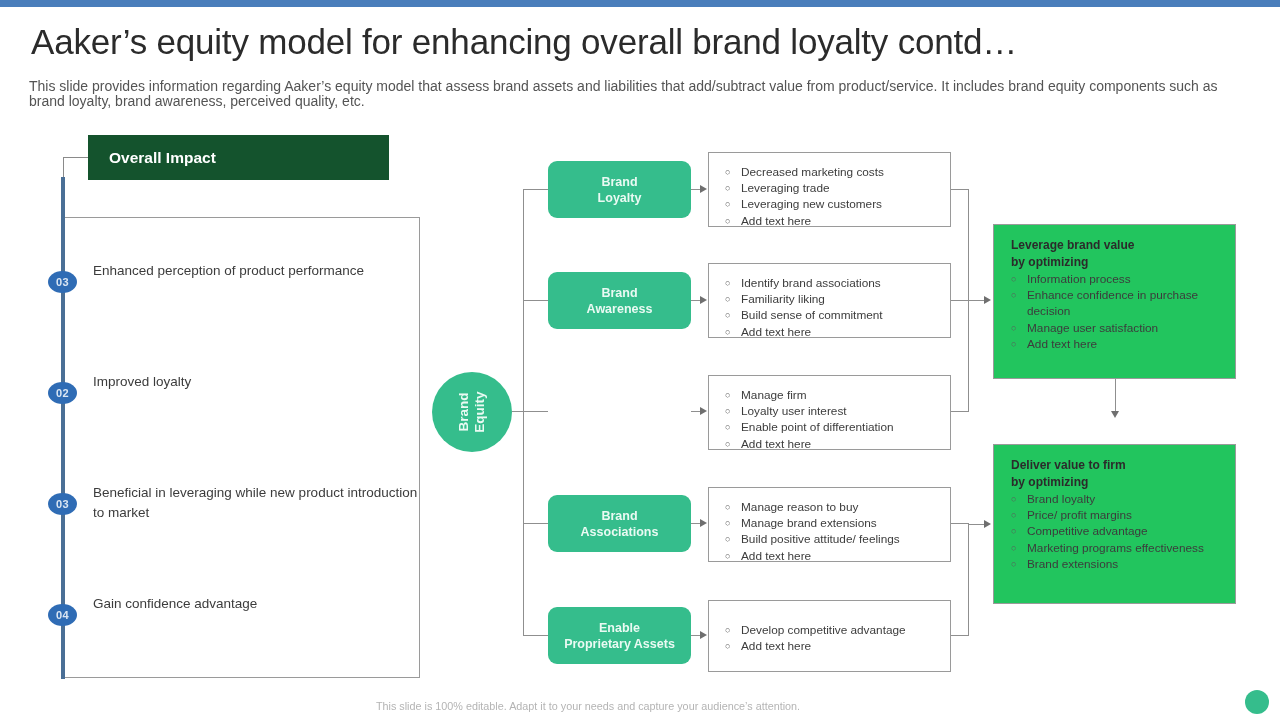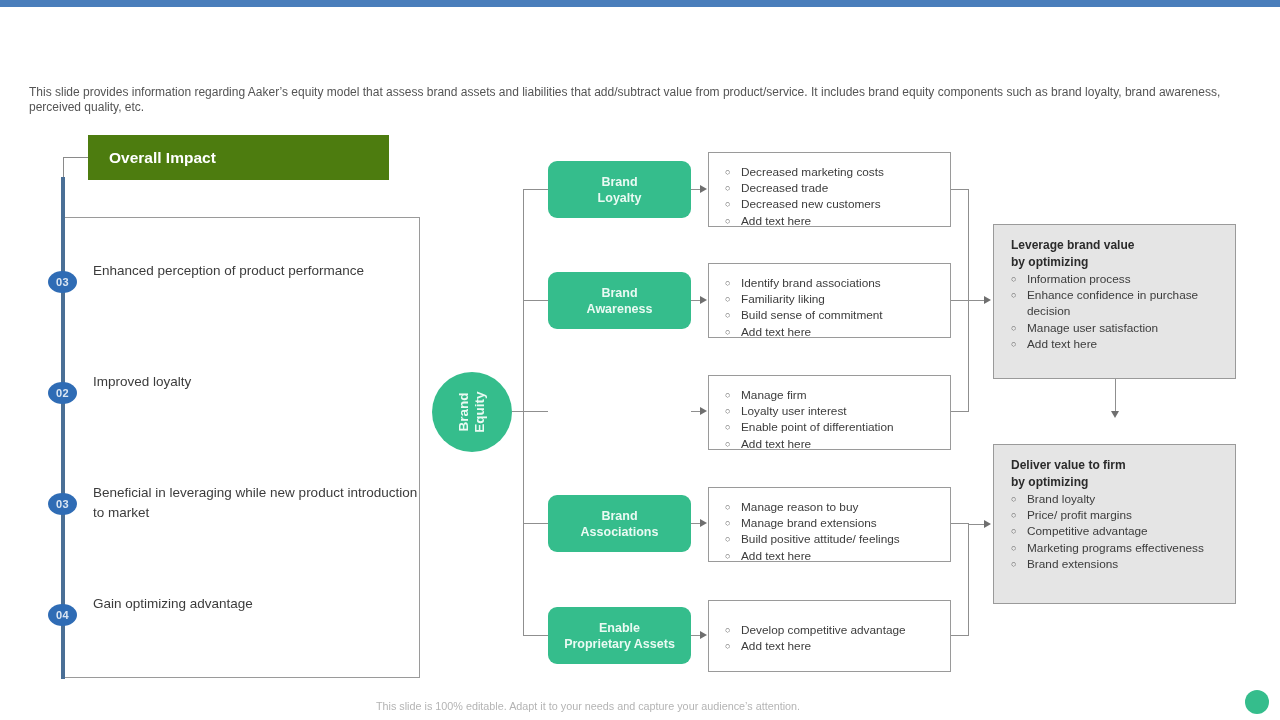--- a/index.html
+++ b/index.html
@@ -17,28 +17,28 @@
     background: #4a7ebb;
   }
 
   
   .title {
     position: absolute; left: 31px; top: 22px; width: 1220px;
     font-size: 35px; font-weight: 400; color: #2b2b2b;
     letter-spacing: -0.2px; white-space: nowrap;
   }
   .subtitle {
-    position: absolute; left: 29px; top: 85px; width: 1205px;
-    font-size: 12px; line-height: 14.5px; color: #545454;
+    position: absolute; left: 29px; top: 79px; width: 1205px;
+    font-size: 14px; line-height: 14.5px; color: #545454;
   }
 
   
   .oi-header {
     position: absolute; left: 88px; top: 135px; width: 301px; height: 45px;
-    background: #4d7c0f;
+    background: #14532d;
     color: #ffffff; font-size: 15.5px; font-weight: bold;
     display: flex; align-items: center; padding-left: 21px;
   }
   .oi-box {
     position: absolute; left: 64px; top: 217px; width: 356px; height: 461px;
     border: 1px solid #9a9a9a; background: transparent;
   }
   .oi-spine {
     position: absolute; left: 61px; top: 177px; width: 4px; height: 502px;
     background: #4a6f96;
@@ -97,21 +97,21 @@
   }
   .bullet-mark {
     width: 16px; flex: 0 0 16px; font-size: 9px; color: #5a5a5a;
     line-height: 16.2px;
   }
   .bullet-text { flex: 1 1 auto; }
 
   
   .outcome {
     position: absolute; left: 993px; width: 243px;
-    border: 1px solid #9a9a9a; background: #e5e5e5;
+    border: 1px solid #9a9a9a; background: #22c55e;
     padding: 12px 10px 12px 17px;
   }
   .outcome-title {
     font-size: 12px; font-weight: bold; color: #2b2b2b;
     line-height: 16.5px; white-space: pre-line; margin-bottom: 1px;
   }
 
   
   .ln { position: absolute; background: #8f8f8f; }
   .ln-h { height: 1px; }
@@ -139,20 +139,21 @@
     width: 24px; height: 24px; border-radius: 50%; background: #35bd8c;
   }
 </style>
 </head>
 <body>
 
 <div id="slide">
 
   <div class="top-bar"></div>
 
+  <div class="title">Aaker’s equity model for enhancing overall brand loyalty contd…</div>
   <div class="subtitle">This slide provides information regarding Aaker’s equity model that assess brand assets and liabilities that add/subtract value from product/service. It includes brand equity components such as brand loyalty, brand awareness, perceived quality, etc.</div>
 
   <div class="oi-elbow-v"></div>
   <div class="oi-elbow-h"></div>
   <div class="oi-header">
     <span>Overall Impact</span>
   </div>
   <div class="oi-box"></div>
   <div class="oi-spine"></div>
 
@@ -163,21 +164,21 @@
   <div class="oi-item" style="top:382px">
     <div class="oi-badge">02</div>
     <div class="oi-text">Improved loyalty</div>
   </div>
   <div class="oi-item" style="top:493px">
     <div class="oi-badge">03</div>
     <div class="oi-text">Beneficial in leveraging while new product introduction to market</div>
   </div>
   <div class="oi-item" style="top:604px">
     <div class="oi-badge">04</div>
-    <div class="oi-text">Gain optimizing advantage</div>
+    <div class="oi-text">Gain confidence advantage</div>
   </div>
 
   <div class="hub">
     <div class="hub-label">Brand
 Equity</div>
   </div>
 
   <div class="ln ln-h" style="left:512px; top:411px; width:34px;"></div>
   <div class="ln ln-v" style="left:523px; top:189px; height:446px;"></div>
   <div class="ln ln-h" style="left:523px; top:189px; width:25px;"></div>
@@ -214,25 +215,25 @@
   <div class="ln ln-h" style="left:691px; top:635px; width:10px;"></div>
   <div class="arrow" style="left:700px; top:631px;"></div>
 
   <div class="detail" style="top:152px; height:75px;">
     <div class="bullet-row">
       <span class="bullet-mark">○</span>
       <span class="bullet-text">Decreased marketing costs</span>
     </div>
     <div class="bullet-row">
       <span class="bullet-mark">○</span>
-      <span class="bullet-text">Decreased trade</span>
-    </div>
-    <div class="bullet-row">
-      <span class="bullet-mark">○</span>
-      <span class="bullet-text">Decreased new customers</span>
+      <span class="bullet-text">Leveraging trade</span>
+    </div>
+    <div class="bullet-row">
+      <span class="bullet-mark">○</span>
+      <span class="bullet-text">Leveraging new customers</span>
     </div>
     <div class="bullet-row">
       <span class="bullet-mark">○</span>
       <span class="bullet-text">Add text here</span>
     </div>
   </div>
 
   <div class="detail" style="top:263px; height:75px;">
     <div class="bullet-row">
       <span class="bullet-mark">○</span>

